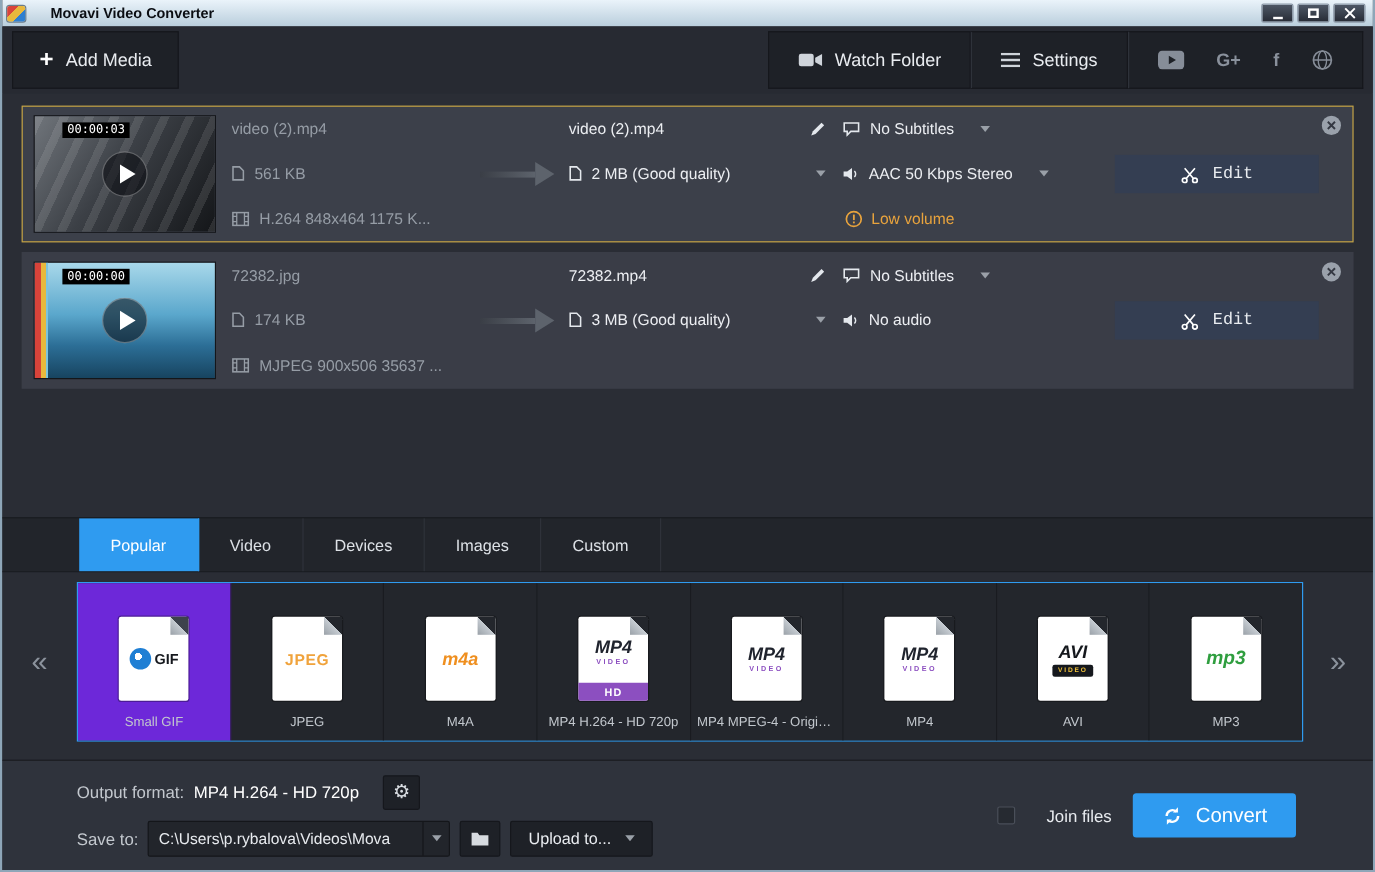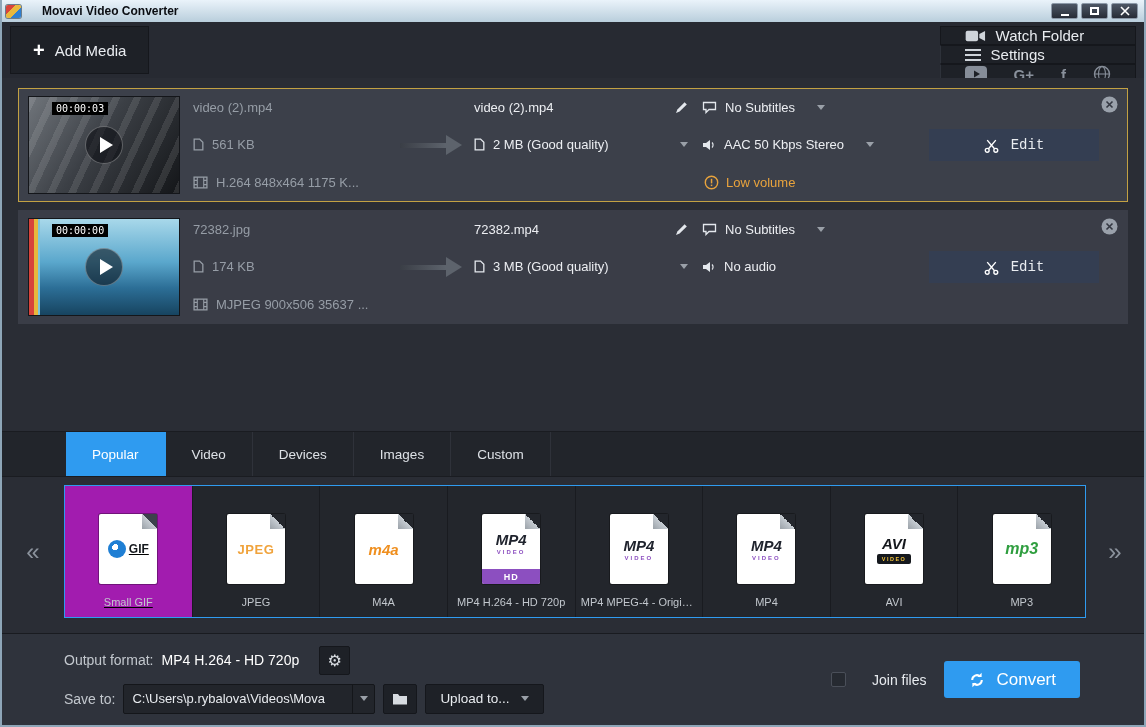--- a/index.html
+++ b/index.html
@@ -14,21 +14,21 @@
   .win-controls { margin-left:auto; display:flex; gap:3px; padding-right:2px; }
   .wbtn { width:27px; height:16px; background:linear-gradient(#4d5765,#272c36); border:1px solid #8c99a8; border-radius:2px; display:flex; align-items:center; justify-content:center; }
   .glyph-min { width:8px; height:2px; background:#fff; margin-top:7px; }
   .glyph-max { width:9px; height:8px; border:2px solid #fff; }
 
   
   .toolbar { height:56px; flex:0 0 56px; background:#272a32; display:flex; align-items:stretch; padding:4px 8px; }
   .btn-dark { background:#1e2127; border:1px solid #15171c; color:#e9ecf0; display:flex; align-items:center; cursor:default; }
   .add-media { padding:0 22px; gap:10px; font-size:15px; }
   .plus { font-size:20px; font-weight:700; color:#fff; }
-  .toolbar-right { margin-left:auto; display:flex; align-items:stretch;flex-direction:column; }
+  .toolbar-right { margin-left:auto; display:flex; align-items:stretch; }
   .tb-seg { padding:0 24px; gap:10px; font-size:15px; border-left:1px solid #2e323a; }
   .tb-seg:first-child { border-left:1px solid #15171c; }
   .social-seg { display:flex; align-items:center; gap:27px; padding:0 24px; background:#1e2127; border:1px solid #15171c; border-left:1px solid #2e323a; }
   .soc-txt { color:#8a919c; font-weight:700; font-size:15px; }
 
   
   .filelist { flex:1; background:#2a2d35; padding:10px 16px; display:flex; flex-direction:column; gap:8px; overflow:hidden; }
   .file-row { height:114px; flex:0 0 114px; background:#3a3d47; display:flex; align-items:center; padding:0 14px 0 10px; position:relative; border:1px solid transparent; }
   .file-row.selected { border-color:#c2a143; background:#3c404a; }
   .thumb { width:150px; height:96px; flex:0 0 150px; position:relative; margin-right:14px; box-shadow:0 0 0 1px #14161a; }
@@ -72,21 +72,21 @@
   .search-btn { width:30px; display:flex; align-items:center; justify-content:center; }
   .browse-btn { width:37px; height:31px; background:#22252b; border:1px solid #3a3f48; display:flex; align-items:center; justify-content:center; border-radius:2px; }
 
   
   .carousel { height:156px; flex:0 0 156px; background:#2a2d35; display:flex; align-items:stretch; padding:8px 0 15px; }
   .nav { width:62px; flex:0 0 62px; display:flex; align-items:center; justify-content:center; color:#8b929c; font-size:24px; }
   .nav-next { width:58px; flex:0 0 58px; }
   .car-box { flex:1; border:1px solid #2f9bf0; display:flex; background:#23262c; }
   .fmt-card { flex:1; border-right:1px solid #191b20; display:flex; flex-direction:column; align-items:center; justify-content:flex-end; padding:12px 4px 9px; gap:12px; background:#23262c; --pagebg:#23262c; overflow:hidden; }
   .fmt-card:last-child { border-right:none; }
-  .fmt-card.selected { background:#a21caf;text-decoration:underline; --pagebg:#3d424c; }
+  .fmt-card.selected { background:#6d28d9; --pagebg:#3d424c; }
   .page { position:relative; width:58px; height:70px; background:#fff; border-radius:2px; display:flex; align-items:center; justify-content:center; box-shadow:0 0 0 1px rgba(0,0,0,.3); }
   .page::before { content:""; position:absolute; top:0; right:0; width:15px; height:15px;
       background:linear-gradient(225deg, var(--pagebg) 0%, var(--pagebg) 50%, #c6ccd2 50%, #9aa1a8 100%); }
   .fmt-label { font-size:11px; color:#c2c7cd; max-width:116px; white-space:nowrap; overflow:hidden; text-overflow:ellipsis; text-align:center; }
   .b-gif { display:flex; align-items:center; gap:3px; font-weight:800; font-size:12px; color:#15181d; }
   .gif-dot { width:18px; height:18px; border-radius:50%; background:radial-gradient(circle at 40% 40%, #fff 0 3px, #1f7fd4 3px); }
   .b-jpeg { font-weight:800; font-size:13px; color:#f0a33c; letter-spacing:.5px; }
   .b-m4a { font-weight:800; font-style:italic; font-size:15px; color:#ef8f1f; }
   .b-stack { display:flex; flex-direction:column; align-items:center; }
   .mp4-t { font-weight:900; font-style:italic; font-size:15px; color:#20242e; }

